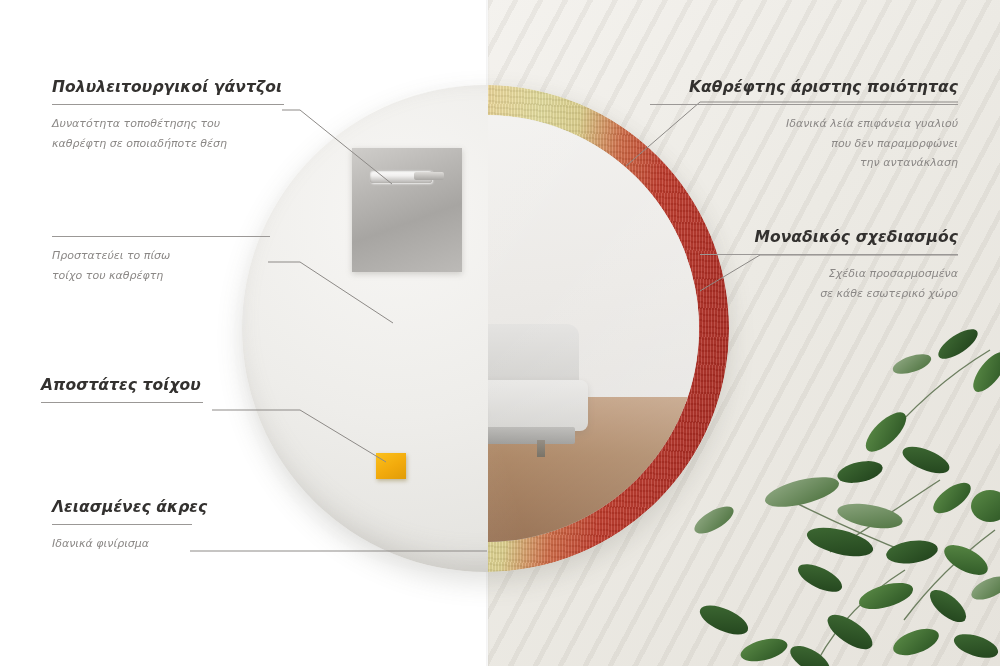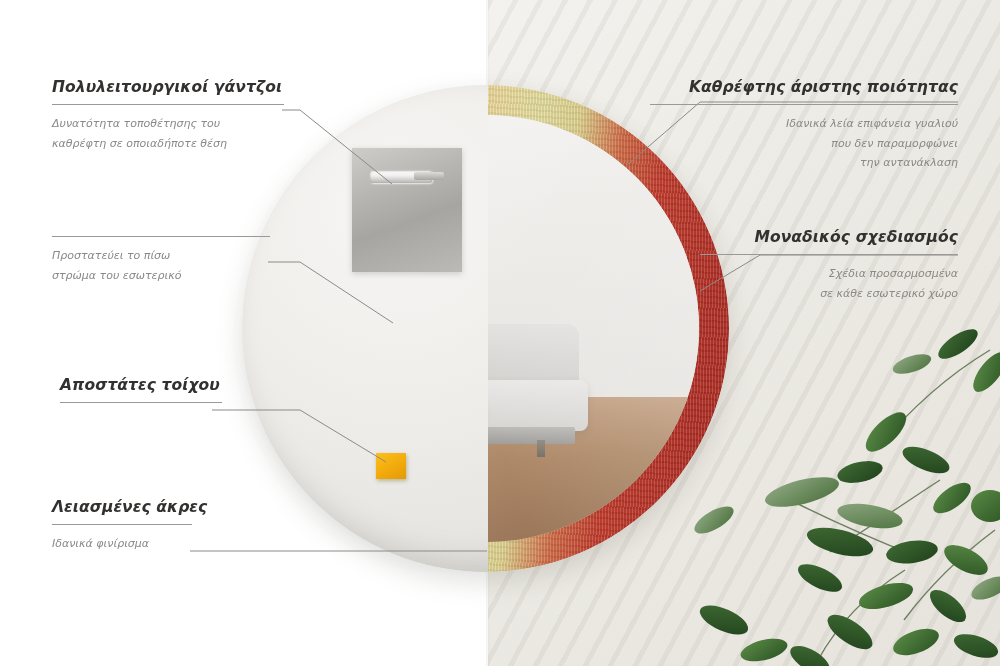--- a/index.html
+++ b/index.html
@@ -254,24 +254,24 @@
   <div class="callout left" style="left:52px;top:78px;width:232px;">
     <div class="co-title">Πολυλειτουργικοί γάντζοι</div>
     <div class="co-rule"></div>
     <div class="co-desc">Δυνατότητα τοποθέτησης του
 καθρέφτη σε οποιαδήποτε θέση</div>
   </div>
 
   <div class="callout left" style="left:52px;top:228px;width:218px;">
     <div class="co-rule"></div>
     <div class="co-desc">Προστατεύει το πίσω
-στρώμα του εσωτερικό</div>
-  </div>
-
-  <div class="callout left" style="left:60px;top:376px;width:162px;">
+τοίχο του καθρέφτη</div>
+  </div>
+
+  <div class="callout left" style="left:41px;top:376px;width:162px;">
     <div class="co-title">Αποστάτες τοίχου</div>
     <div class="co-rule"></div>
   </div>
 
   <div class="callout left" style="left:52px;top:498px;width:140px;">
     <div class="co-title">Λειασμένες άκρες</div>
     <div class="co-rule"></div>
     <div class="co-desc">Ιδανικά φινίρισμα</div>
   </div>
 

